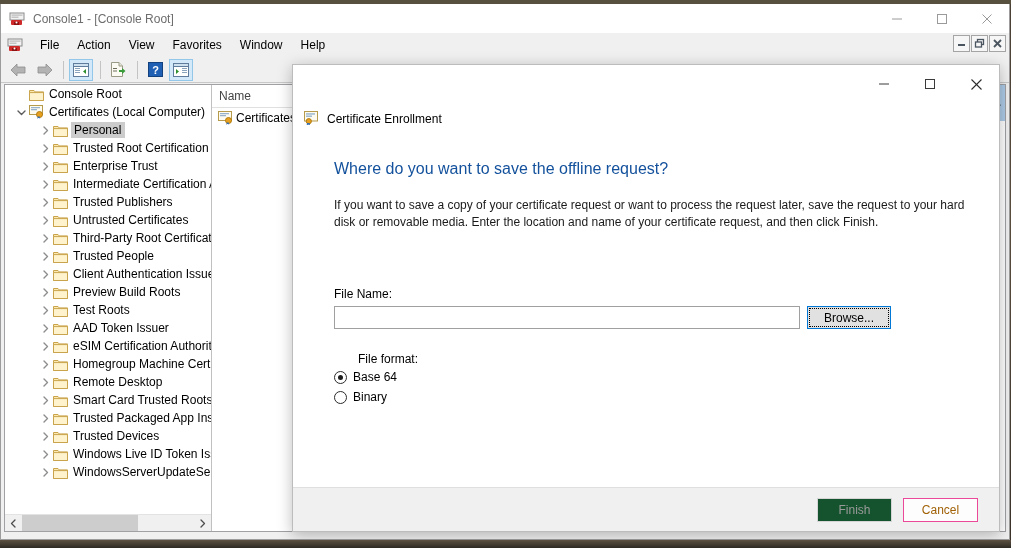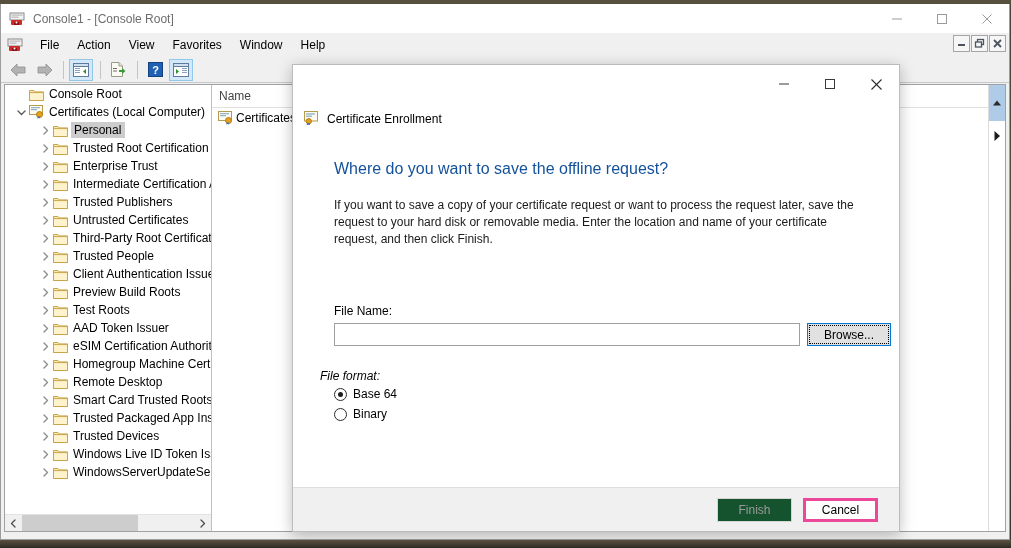--- a/index.html
+++ b/index.html
@@ -193,21 +193,21 @@
     display: flex; align-items: center; justify-content: center;
   }
   #rs-next {
     height: 30px; display:flex; align-items: center; justify-content: center;
   }
 
   
   #cert-dialog {
     position: absolute;
     left: 292px; top: 64px;
-    width: 608px; height: 468px;
+    width: 708px; height: 468px;
     background: #ffffff;
     border: 1px solid #bcbcbc;
     box-shadow: 0 3px 14px rgba(0,0,0,0.26);
   }
   #dlg-titlebar {
     height: 38px; position: relative; background: #ffffff;
   }
   .dlg-ctrl-group { position: absolute; right: 0; top: 0; display: flex; }
   .dlg-ctrl {
     width: 46px; height: 38px;
@@ -259,22 +259,22 @@
     font-family: "Liberation Sans", sans-serif;
     font-size: 12px;
     background: #e1e1e1;
     border: 1px solid #0078d7;
     outline: 1px dotted #000;
     outline-offset: -3px;
     color: #000;
     padding: 0;
   }
   #fileformat-label {
-    padding-left: 27px; margin-top: 23px;
-    font-size: 12px; color: #000; font-style: italic;
+    padding-left: 65px; margin-top: 23px;
+    font-size: 12px; color: #000;
   }
   .radio-row {
     display: flex; align-items: center;
     padding-left: 41px; height: 18px; margin-top: 2px;
   }
   .radio-mark {
     width: 13px; height: 13px; border-radius: 50%;
     border: 1px solid #2b2b2b; background: #fff;
     margin-right: 6px; position: relative;
     flex: 0 0 13px;
@@ -298,21 +298,21 @@
     width: 75px; height: 24px;
     font-family: "Liberation Sans", sans-serif;
     font-size: 12px;
     margin-left: 11px;
     padding: 0;
   }
   #finish-button {
     background: #14532d; border: 1px solid #d5d5d5; color: #9a9a9a;
   }
   #cancel-button {
-    background: #fdfdfd; border: 3px solid #ec4899; color: #000000;
+    background: #fdfdfd; border: 1px solid #ec4899; color: #a16207;
   }
 
   
   #bottom-strip {
     position: absolute; left: 0; right: 0; bottom: 0; height: 8px;
     background: linear-gradient(180deg,#5c5142,#2e2a23);
   }
   #top-strip {
     position: absolute; left: 0; right: 0; top: 0; height: 4px;
     background: #57503f;

